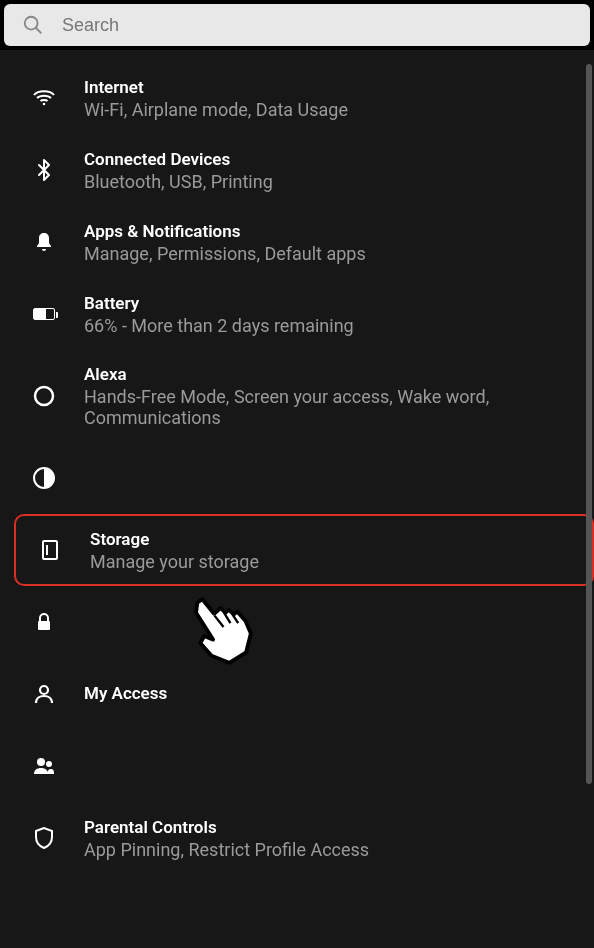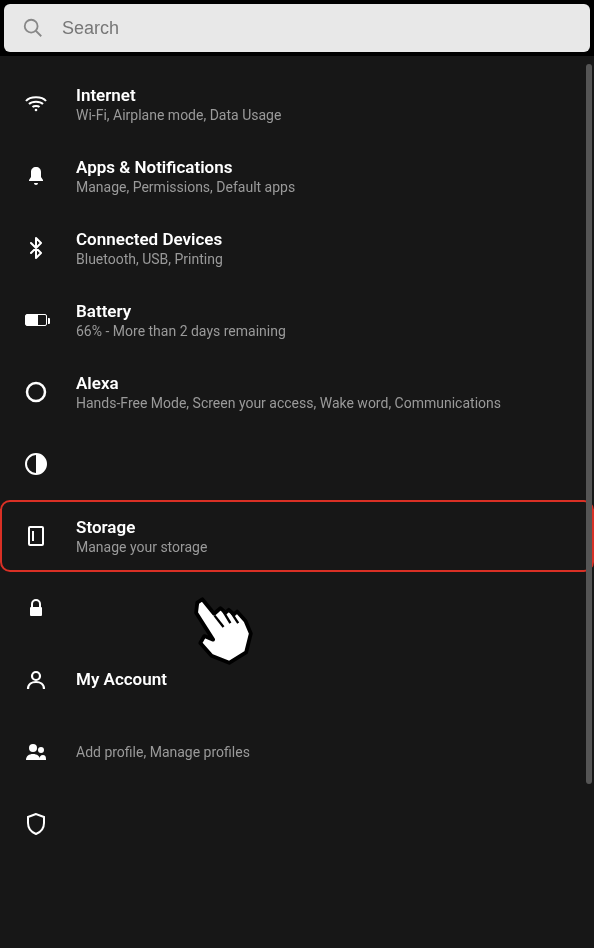--- a/index.html
+++ b/index.html
@@ -15,21 +15,21 @@
       overflow: hidden;
       position: relative;
     }
     .search-bar-container {
       padding: 4px;
       background: #000;
     }
     .search-bar {
       background: #e8e8e8;
       border-radius: 6px;
-      height: 48px;
+      height: 42px;
       display: flex;
       align-items: center;
       padding: 0 18px;
     }
     .search-icon-svg {
       width: 22px;
       height: 22px;
       margin-right: 18px;
       flex-shrink: 0;
     }
@@ -43,21 +43,21 @@
     }
     .search-input::placeholder {
       color: #777;
     }
     .settings-list {
       padding-top: 12px;
     }
     .settings-item {
       display: flex;
       align-items: center;
-      padding: 14px 16px 14px 16px;
+      padding: 14px 16px 14px 24px;
       min-height: 72px;
       cursor: pointer;
     }
     .icon-slot {
       width: 40px;
       display: flex;
       justify-content: center;
       align-items: center;
       margin-right: 20px;
       flex-shrink: 0;
@@ -70,26 +70,27 @@
       flex: 1;
     }
     .item-title {
       color: #fff;
       font-size: 17px;
       font-weight: 600;
       margin-bottom: 2px;
     }
     .item-subtitle {
       color: #9a9a9a;
-      font-size: 14px;
+      font-size: 18px;
     }
     .highlighted {
       border: 2px solid #d93025;
       border-radius: 10px;
       padding: 12px 14px 12px 14px;
+      margin-left: 14px;
     }
     .pointer-hand {
       position: absolute;
       top: 585px;
       left: 175px;
       width: 100px;
       height: 95px;
       pointer-events: none;
       z-index: 10;
     }
@@ -152,45 +153,45 @@
       </svg>
     </div>
     <div class="item-text">
       <div class="item-title">Internet</div>
       <div class="item-subtitle">Wi-Fi, Airplane mode, Data Usage</div>
     </div>
   </div>
 
   <div class="settings-item">
     <div class="icon-slot">
+      <svg viewBox="0 0 24 24" fill="none" stroke="#fff" stroke-width="2" stroke-linejoin="round" stroke-linecap="round">
+        <path d="M7 7 L17 17 L12 22 L12 2 L17 7 L7 17"></path>
+      </svg>
+    </div>
+    <div class="item-text">
+      <div class="item-title">Connected Devices</div>
+      <div class="item-subtitle">Bluetooth, USB, Printing</div>
+    </div>
+  </div>
+
+  <div class="settings-item">
+    <div class="icon-slot">
       <svg viewBox="0 0 24 24" fill="#fff">
         <path d="M12 3 C9 3 7 5 7 8 L7 13 L5 16 L5 17 L19 17 L19 16 L17 13 L17 8 C17 5 15 3 12 3 Z"></path>
         <path d="M10 19 C10 20.1 10.9 21 12 21 C13.1 21 14 20.1 14 19 Z"></path>
       </svg>
     </div>
     <div class="item-text">
       <div class="item-title">Apps &amp; Notifications</div>
       <div class="item-subtitle">Manage, Permissions, Default apps</div>
     </div>
   </div>
 
   <div class="settings-item">
     <div class="icon-slot">
-      <svg viewBox="0 0 24 24" fill="none" stroke="#fff" stroke-width="2" stroke-linejoin="round" stroke-linecap="round">
-        <path d="M7 7 L17 17 L12 22 L12 2 L17 7 L7 17"></path>
-      </svg>
-    </div>
-    <div class="item-text">
-      <div class="item-title">Connected Devices</div>
-      <div class="item-subtitle">Bluetooth, USB, Printing</div>
-    </div>
-  </div>
-
-  <div class="settings-item">
-    <div class="icon-slot">
       <div class="battery-icon">
           <div class="battery-fill"></div>
         </div>
     </div>
     <div class="item-text">
       <div class="item-title">Battery</div>
       <div class="item-subtitle">66% - More than 2 days remaining</div>
     </div>
   </div>
 
@@ -239,43 +240,46 @@
   </div>
 
   <div class="settings-item">
     <div class="icon-slot">
       <svg viewBox="0 0 24 24" fill="none" stroke="#fff" stroke-width="2.2">
         <circle cx="12" cy="8" r="4"></circle>
         <path d="M4 21 C4 16 8 14 12 14 C16 14 20 16 20 21"></path>
       </svg>
     </div>
     <div class="item-text">
-      <div class="item-title">My Account</div>
+      <div class="item-title">My Access</div>
     </div>
   </div>
 
   <div class="settings-item">
     <div class="icon-slot">
       <svg viewBox="0 0 24 24" fill="#fff">
         <circle cx="9" cy="8" r="4"></circle>
         <circle cx="17" cy="10" r="3"></circle>
         <path d="M2 20 C2 16 5 14 9 14 C13 14 16 16 16 20 Z"></path>
         <path d="M15 20 C15 17 16.5 15 19 15 C21 15 22 16.5 22 19 L22 20 Z"></path>
       </svg>
     </div>
     <div class="item-text">
-      <div class="item-subtitle">Add profile, Manage profiles</div>
     </div>
   </div>
 
   <div class="settings-item">
     <div class="icon-slot">
       <svg viewBox="0 0 24 24" fill="none" stroke="#fff" stroke-width="2">
         <path d="M12 2 L4 5 L4 11 C4 16 7 20 12 22 C17 20 20 16 20 11 L20 5 Z"></path>
       </svg>
+    </div>
+    <div class="item-text">
+      <div class="item-title">Parental Controls</div>
+      <div class="item-subtitle">App Pinning, Restrict Profile Access</div>
     </div>
   </div>
 
 </div>
 
 <div class="scrollbar"></div>
 
 <svg class="pointer-hand" viewBox="0 0 100 100">
   <g transform="rotate(-15 50 50)">
     <path d="M30 12 L36 10 L44 28 L48 26 L52 24 L56 30 L60 28 L64 34 L68 32 L74 44 L76 58 L66 76 L46 82 L30 70 L22 54 L28 48 L36 54 L26 22 Z" fill="#fff" stroke="#000" stroke-width="4" stroke-linejoin="round"></path>

